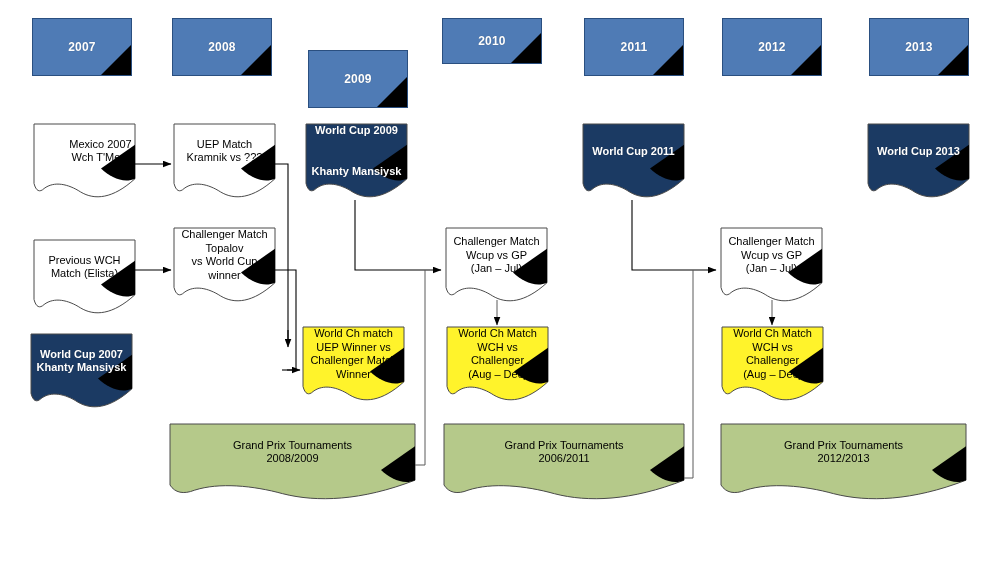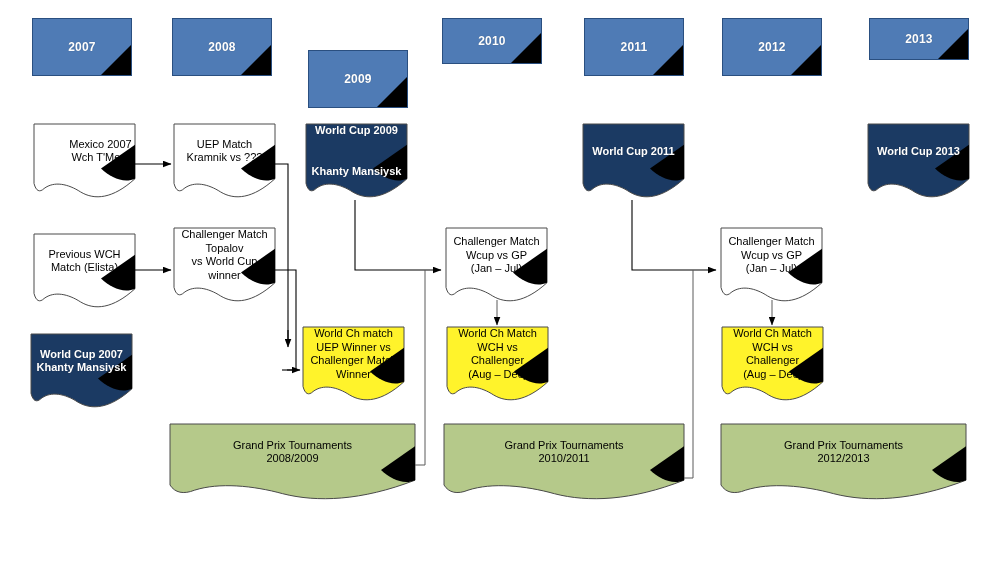--- a/index.html
+++ b/index.html
@@ -122,21 +122,21 @@
       <div class="year-box" style="left: 584px; top: 18px; width: 100px; height: 58px; border-color: rgb(42, 79, 128);">
         <div class="yb-fill" style="background: rgb(79, 123, 181);"></div>
         <div class="yb-fold" style="border-bottom-color: rgb(0, 0, 0);"></div>
         <div class="yb-label">2011</div>
       </div>
       <div class="year-box" style="left: 722px; top: 18px; width: 100px; height: 58px; border-color: rgb(42, 79, 128);">
         <div class="yb-fill" style="background: rgb(79, 123, 181);"></div>
         <div class="yb-fold" style="border-bottom-color: rgb(0, 0, 0);"></div>
         <div class="yb-label">2012</div>
       </div>
-      <div class="year-box" style="left: 869px; top: 18px; width: 100px; height: 42px; border-color: rgb(42, 79, 128);">
+      <div class="year-box" style="left: 869px; top: 18px; width: 100px; height: 58px; border-color: rgb(42, 79, 128);">
         <div class="yb-fill" style="background: rgb(79, 123, 181);"></div>
         <div class="yb-fold" style="border-bottom-color: rgb(0, 0, 0);"></div>
         <div class="yb-label">2013</div>
       </div>
     </div>
 
   <div id="nodes">
       <div class="doc light" style="left: 34px; top: 124px; width: 101px; height: 76px;">
         <svg viewBox="0 0 101 76" preserveAspectRatio="none">
           <path d="M0,0 L101,0 L101,54.7 C78.8,74.9 60.6,76.4 46.5,67.9 C34.3,60.0 20.2,56.8 10.1,64.5 C5.6,68.8 2.0,67.1 0,59.4 Z" fill="#FFFFFF" stroke="#4A4A4A" stroke-width="1"></path>
@@ -178,21 +178,21 @@
       </div>
       <div class="doc dark" style="left: 868px; top: 124px; width: 101px; height: 76px;">
         <svg viewBox="0 0 101 76" preserveAspectRatio="none">
           <path d="M0,0 L101,0 L101,54.7 C78.8,74.9 60.6,76.4 46.5,67.9 C34.3,60.0 20.2,56.8 10.1,64.5 C5.6,68.8 2.0,67.1 0,59.4 Z" fill="#1B3A63" stroke="#4A4A4A" stroke-width="1"></path>
           <path d="M101,20.7 L101,54.7 C89.8,59.7 76.5,53.7 67.0,44.5 Z" fill="#000000"></path>
         </svg>
         <div class="doc-text" style="top: 0px; height: 54.72px;">
           <span>World Cup 2013</span>
         </div>
       </div>
-      <div class="doc light" style="left: 34px; top: 234px; width: 101px; height: 76px;">
+      <div class="doc light" style="left: 34px; top: 240px; width: 101px; height: 76px;">
         <svg viewBox="0 0 101 76" preserveAspectRatio="none">
           <path d="M0,0 L101,0 L101,54.7 C78.8,74.9 60.6,76.4 46.5,67.9 C34.3,60.0 20.2,56.8 10.1,64.5 C5.6,68.8 2.0,67.1 0,59.4 Z" fill="#FFFFFF" stroke="#4A4A4A" stroke-width="1"></path>
           <path d="M101,20.7 L101,54.7 C89.8,59.7 76.5,53.7 67.0,44.5 Z" fill="#000000"></path>
         </svg>
         <div class="doc-text" style="top: 0px; height: 54.72px;">
           <span>Previous WCH</span>
           <span>Match (Elista)</span>
         </div>
       </div>
       <div class="doc light" style="left: 174px; top: 228px; width: 101px; height: 76px;">
@@ -285,21 +285,21 @@
           <span>2008/2009</span>
         </div>
       </div>
       <div class="doc light" style="left: 444px; top: 424px; width: 240px; height: 78px;">
         <svg viewBox="0 0 240 78" preserveAspectRatio="none">
           <path d="M0,0 L240,0 L240,56.2 C187.2,76.9 144.0,78.4 110.4,69.7 C81.6,61.6 48.0,58.3 24.0,66.2 C13.2,70.6 4.8,68.8 0,61.0 Z" fill="#B5C98A" stroke="#4A4A4A" stroke-width="1"></path>
           <path d="M240,22.2 L240,56.2 C228.8,61.2 215.5,55.2 206.0,46.0 Z" fill="#000000"></path>
         </svg>
         <div class="doc-text" style="top: 0px; height: 56.16px;">
           <span>Grand Prix Tournaments</span>
-          <span>2010/2011</span>
+          <span>2006/2011</span>
         </div>
       </div>
       <div class="doc light" style="left: 721px; top: 424px; width: 245px; height: 78px;">
         <svg viewBox="0 0 245 78" preserveAspectRatio="none">
           <path d="M0,0 L245,0 L245,56.2 C191.1,76.9 147.0,78.4 112.7,69.7 C83.3,61.6 49.0,58.3 24.5,66.2 C13.5,70.6 4.9,68.8 0,61.0 Z" fill="#B5C98A" stroke="#4A4A4A" stroke-width="1"></path>
           <path d="M245,22.2 L245,56.2 C233.8,61.2 220.5,55.2 211.0,46.0 Z" fill="#000000"></path>
         </svg>
         <div class="doc-text" style="top: 0px; height: 56.16px;">
           <span>Grand Prix Tournaments</span>
           <span>2012/2013</span>

